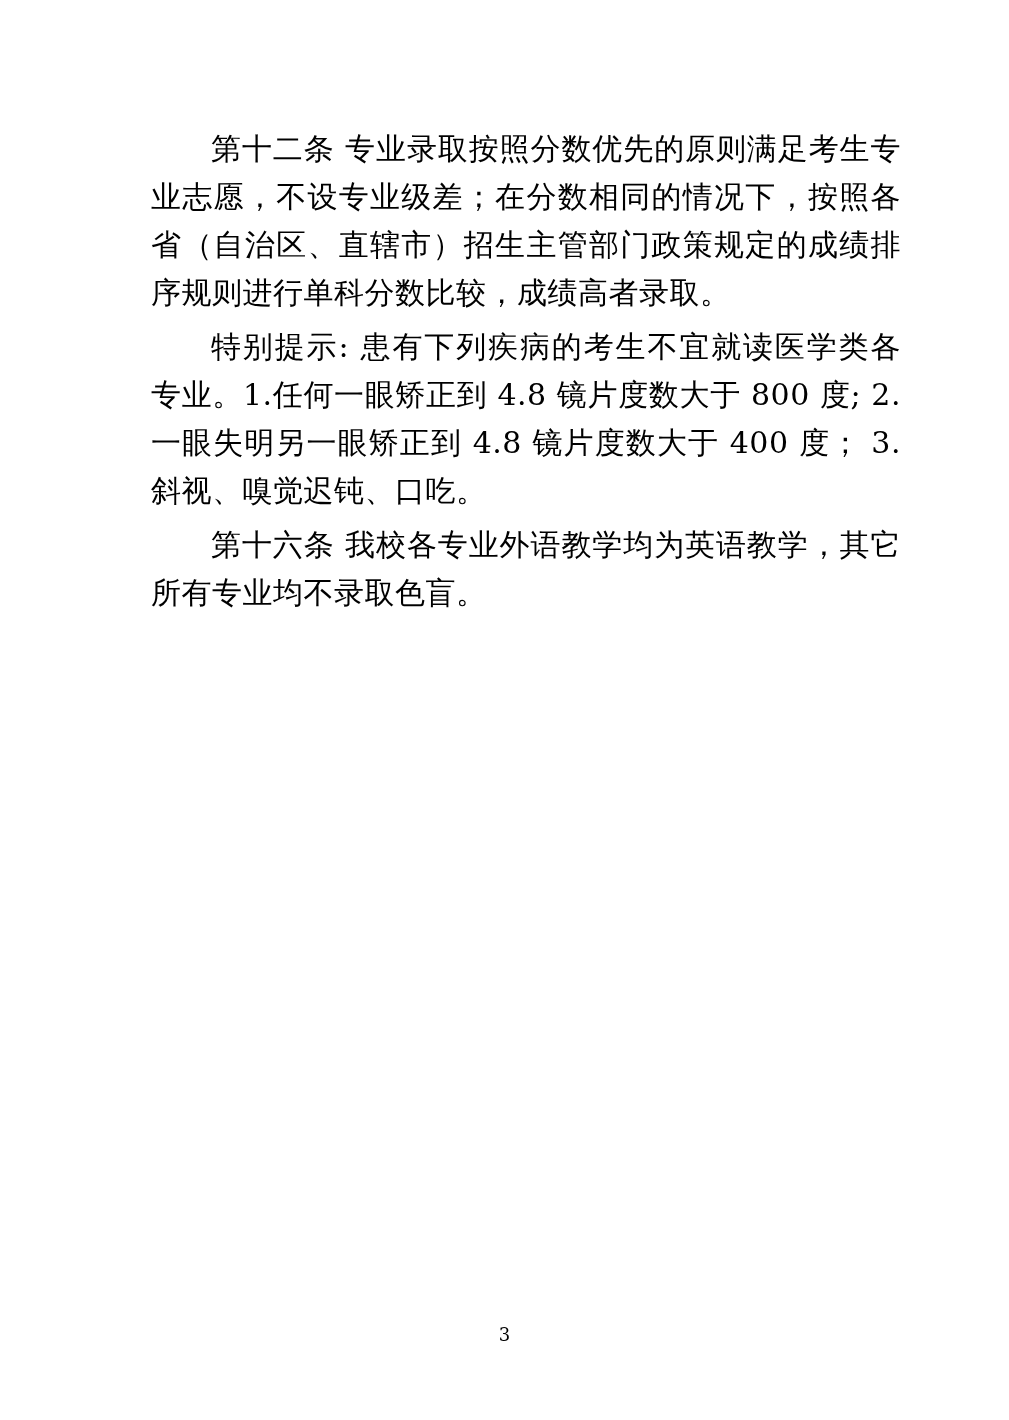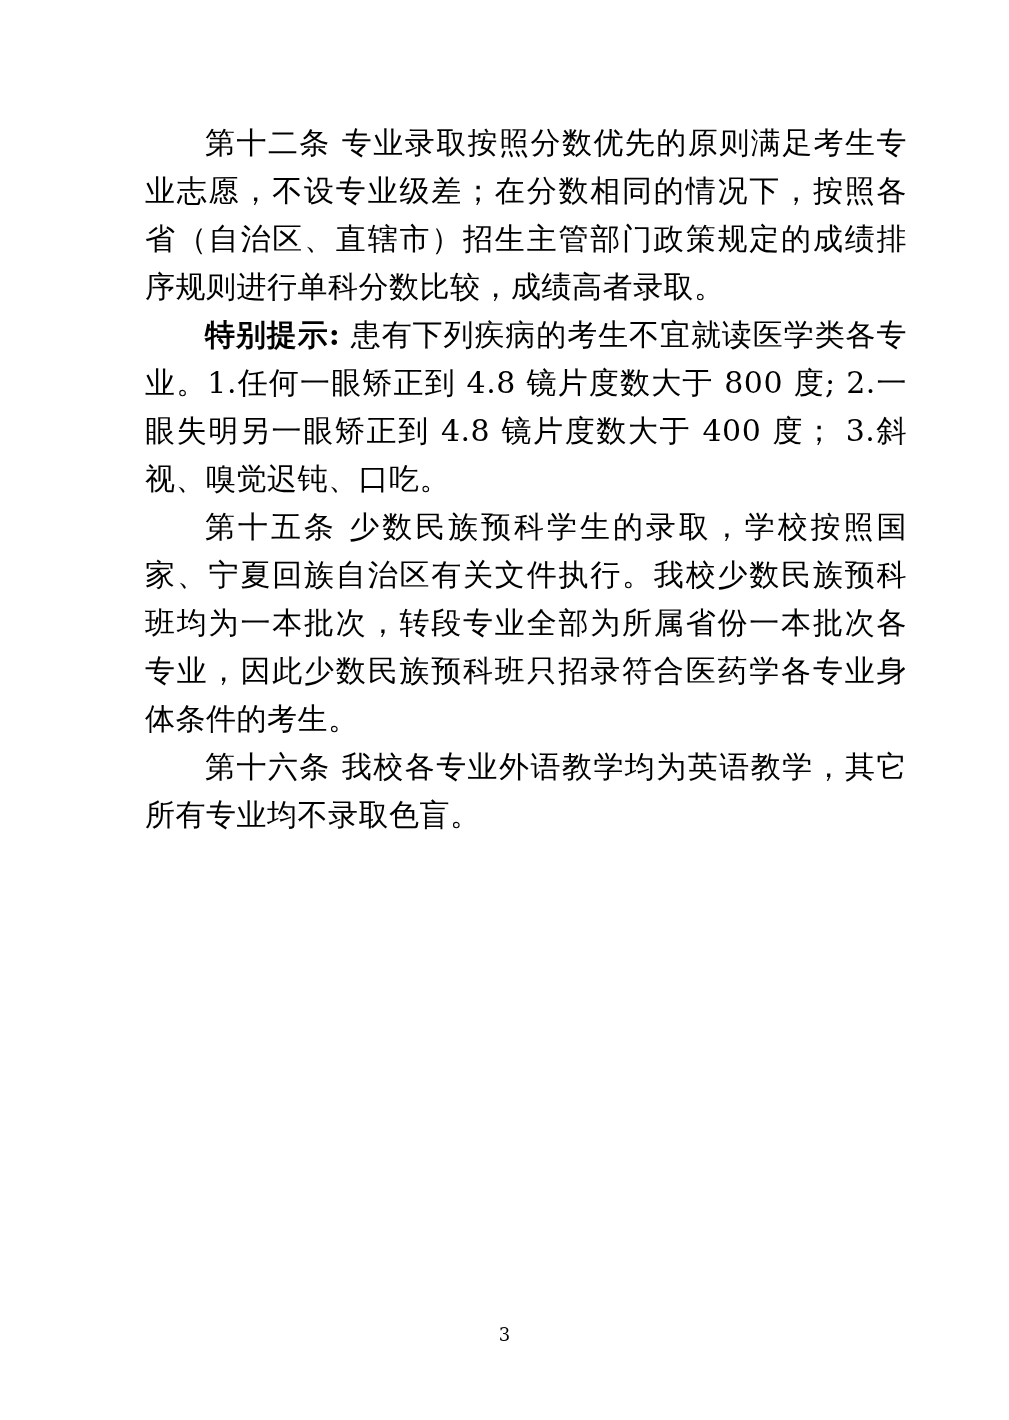--- a/index.html
+++ b/index.html
@@ -22,43 +22,42 @@
     left: 145px;
     top: 119px;
     width: 762px;
     font-size: 30px;
     line-height: 48px;
     text-align: justify;
     text-justify: inter-ideograph;
     letter-spacing: 0.5px;
   }
   .para {
-    margin: 0;
+    margin: 6px;
     padding: 0;
     text-indent: 60px;
   }
   .lead {
-    font-weight: bold;
+    font-weight: normal;
   }
   .page-number {
     position: absolute;
     top: 1323px;
     left: 0;
     width: 100%;
     text-align: center;
     font-size: 18px;
     line-height: 24px;
     color: #000000;
   }
 </style>
 </head>
 <body>
 
 <div class="page">
   <div class="content">
     <p class="para"><span>第十二条 专业录取按照分数优先的原则满足考生专业志愿，不设专业级差；在分数相同的情况下，按照各省（自治区、直辖市）招生主管部门政策规定的成绩排序规则进行单科分数比较，成绩高者录取。</span></p>
     <p class="para"><span class="lead">特别提示:</span><span> 患有下列疾病的考生不宜就读医学类各专业。1.任何一眼矫正到 4.8 镜片度数大于 800 度; 2.一眼失明另一眼矫正到 4.8 镜片度数大于 400 度； 3.斜视、嗅觉迟钝、口吃。</span></p>
-    <p class="para"><span>第十五条 少数民族预科学生的录取，学校按照国家、宁夏回族自治区有关文件执行。我校少数民族预科班均为一本批次，转段专业全部为所属省份一本批次各专业，因此少数民族预科班只招录符合医药学各专业身体条件的考生。</span></p>
     <p class="para"><span>第十六条 我校各专业外语教学均为英语教学，其它所有专业均不录取色盲。</span></p>
     <p class="para"></p>
   </div>
   <div class="page-number">3</div>
 </div>
 
 </body></html>

